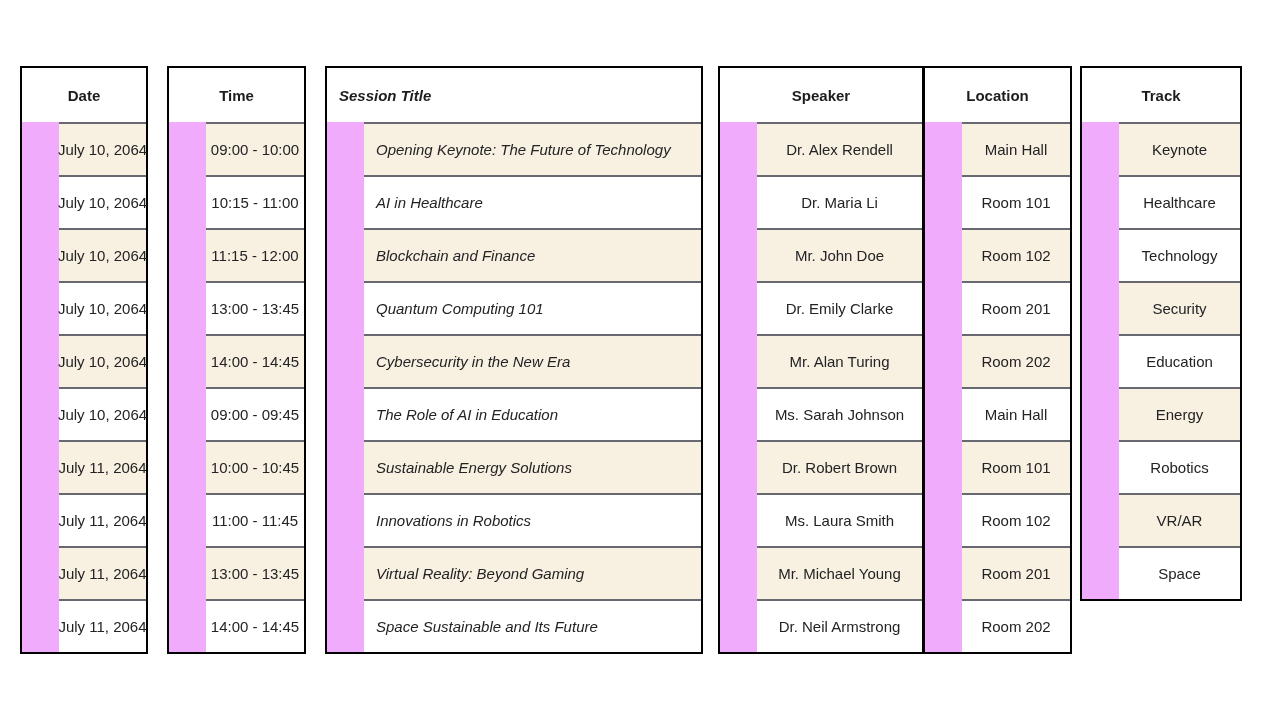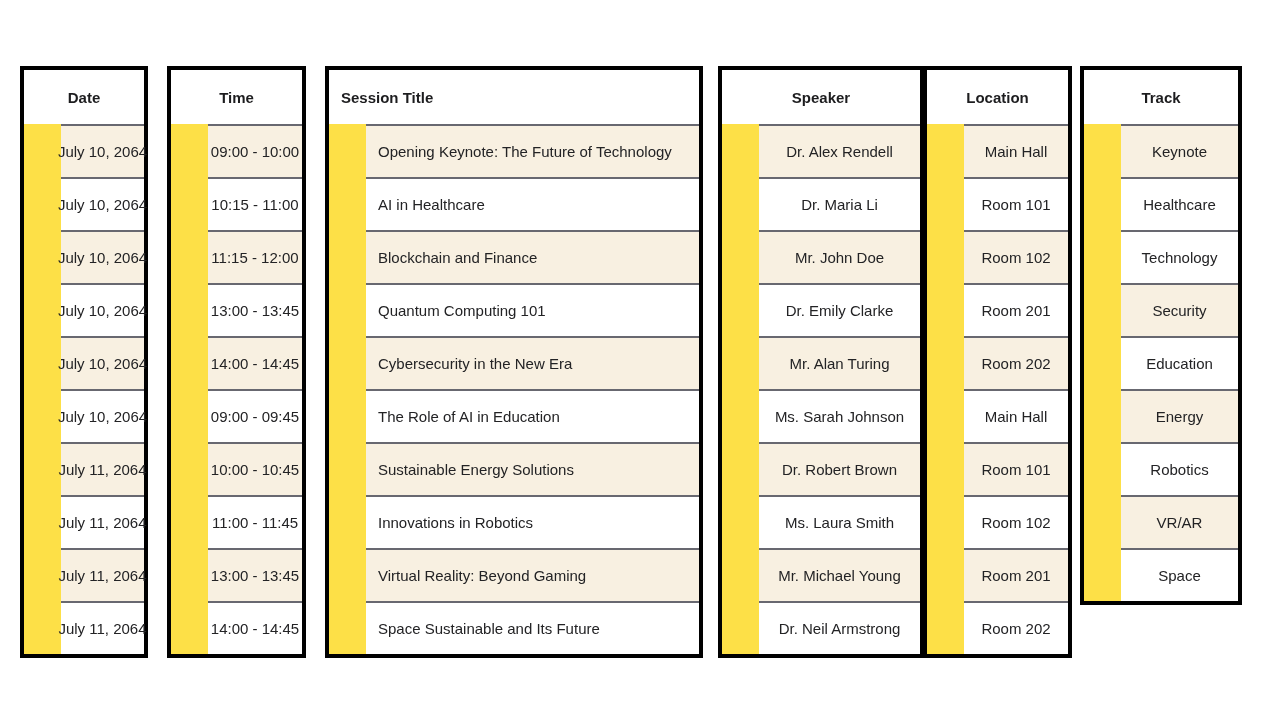--- a/index.html
+++ b/index.html
@@ -12,22 +12,22 @@
   }
   .stage {
     position: relative;
     width: 1279px;
     height: 720px;
     background: #ffffff;
   }
   .col-block {
     position: absolute;
     top: 66px;
-    border: 4px solid #000000;
-    background: #fde047;
+    border: 2px solid #000000;
+    background: #f0abfc;
   }
   .col-date     { left: 20px;   width: 128px; }
   .col-time     { left: 167px;  width: 139px; }
   .col-session  { left: 325px;  width: 378px; }
   .col-speaker  { left: 718px;  width: 206px; }
   .col-location { left: 923px;  width: 149px; }
   .col-track    { left: 1080px; width: 162px; }
 
   .hcell {
     height: 54px;
@@ -50,20 +50,21 @@
     background: #ffffff;
     white-space: nowrap;
     margin-left: 37px;
   }
   .cell.shaded { background: #f8f0e1; }
 
   .col-session .hcell,
   .col-session .cell {
     justify-content: flex-start;
     padding: 4px 12px;
+    font-style: italic;
   }
 </style>
 </head>
 <body>
 
 <div class="stage">
 
   <div class="col-block col-date">
     <div class="hcell">Date</div>
   <div class="cell shaded">July 10, 2064</div>

